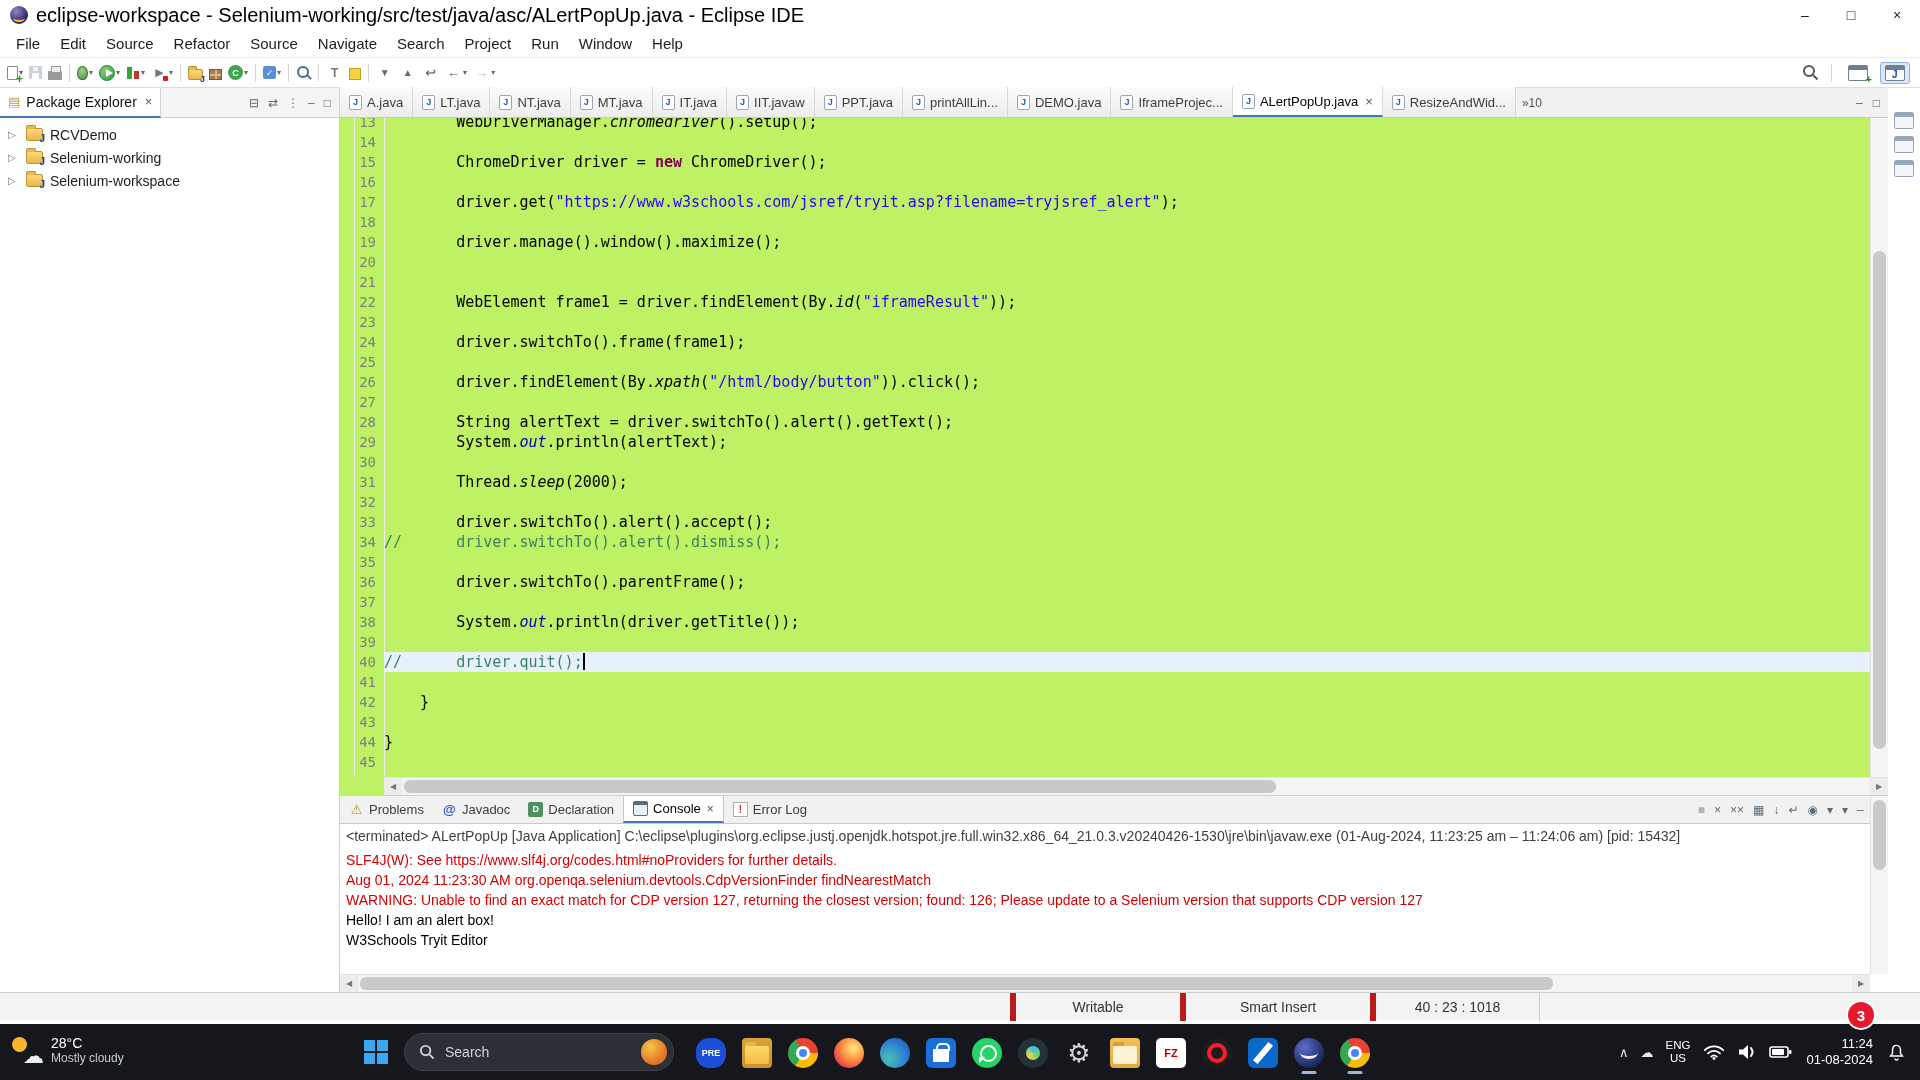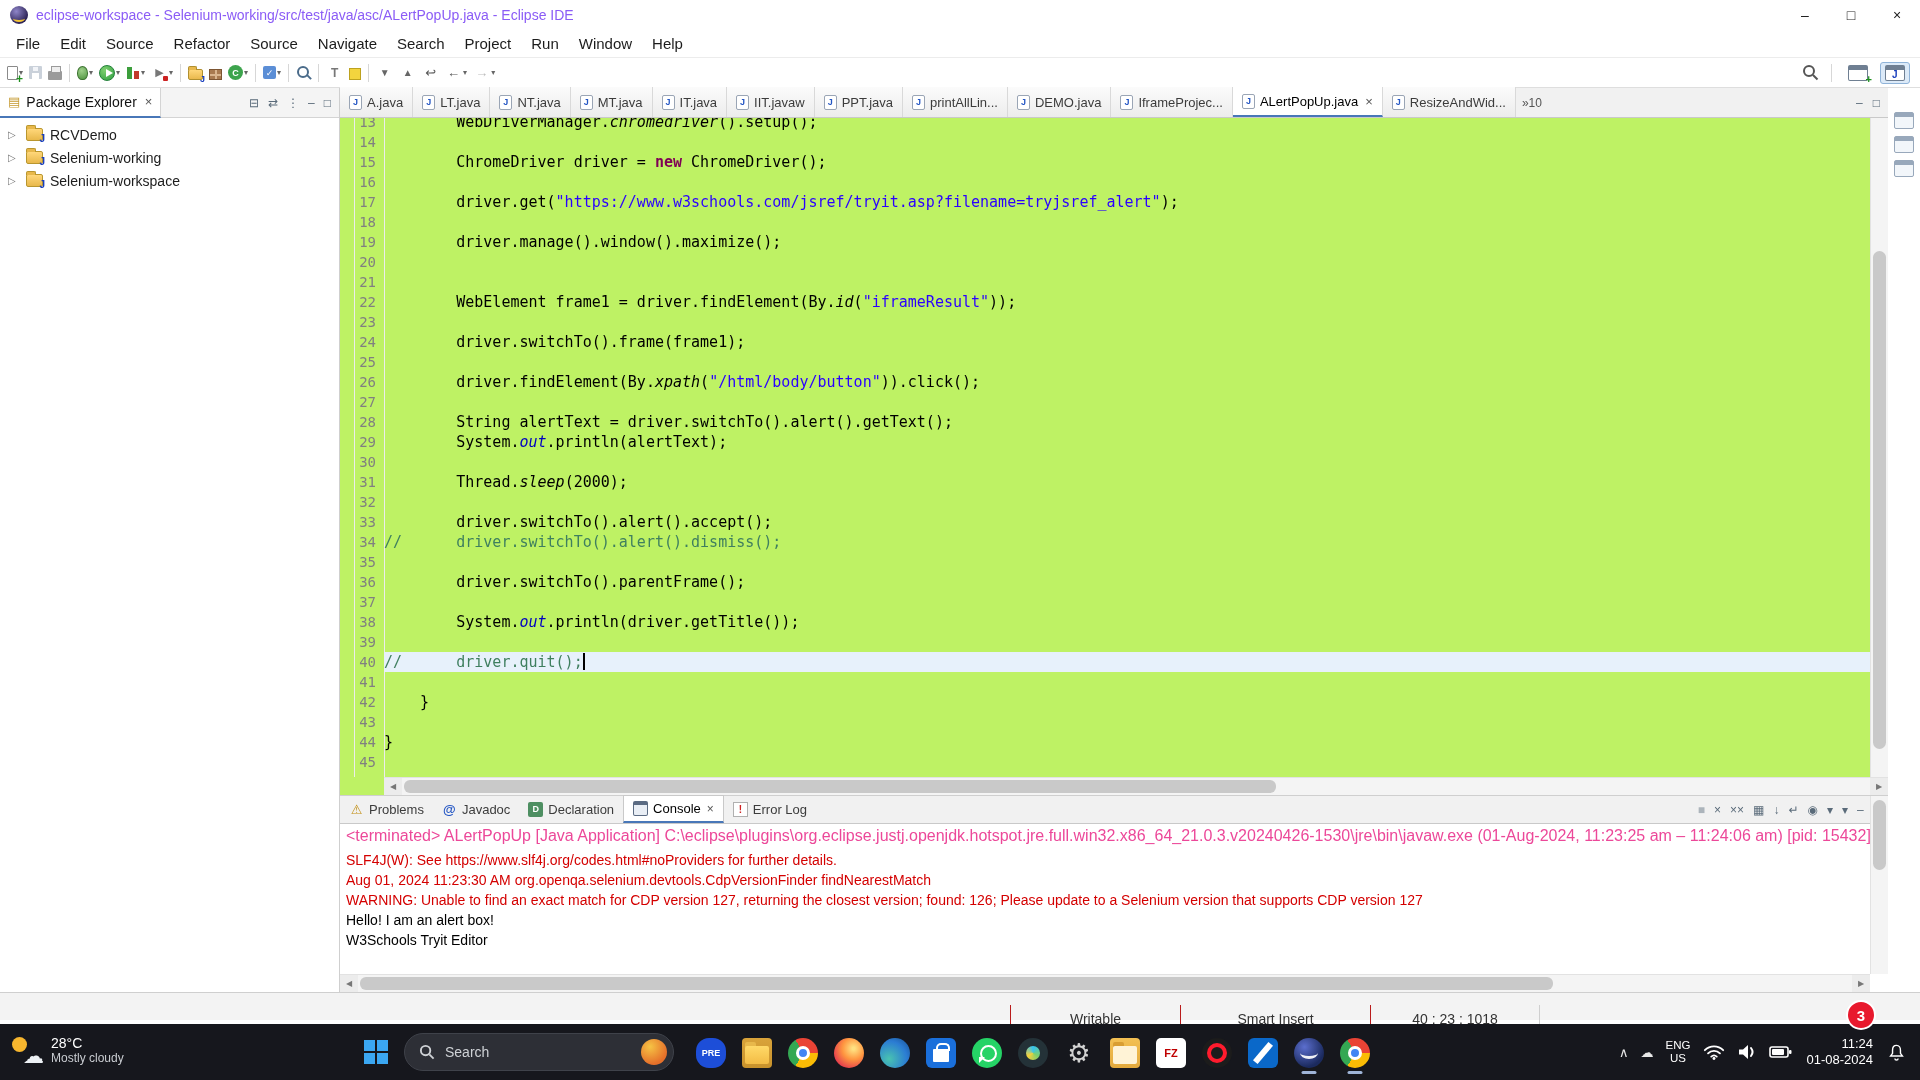--- a/index.html
+++ b/index.html
@@ -9,21 +9,21 @@
 
 
 #eclipse{position:absolute;left:0;top:0;width:1920px;height:1020px;background:#fff}
 
 
 #titlebar{position:absolute;left:0;top:0;right:0;height:30px;display:flex;align-items:center;background:#fff}
 .app-ico{width:18px;height:18px;border-radius:50%;margin:0 8px 0 10px;
   background:radial-gradient(circle at 35% 30%,#8f86c9,#2c2255 72%);position:relative}
 .app-ico::after{content:"";position:absolute;left:3px;top:9px;width:12px;height:5px;border-radius:50%;
   border-bottom:2px solid #f3c537}
-#title-text{font-size:14px;color:#8b5cf6;white-space:nowrap}
+#title-text{font-size:20px;color:#000000;white-space:nowrap}
 .wctrls{margin-left:auto;display:flex;height:30px}
 .wbtn{width:46px;height:30px;display:flex;align-items:center;justify-content:center;font-size:14px;color:#222}
 
 
 #menubar{position:absolute;left:0;top:30px;right:0;height:28px;display:flex;align-items:center;
   padding-left:6px;border-bottom:1px solid #ececec;background:#fff}
 .menu-item{padding:0 10px;font-size:15px;color:#1c1c1c;line-height:27px}
 
 
 #toolbar{position:absolute;left:0;top:58px;right:0;height:30px;display:flex;align-items:center;
@@ -142,38 +142,38 @@
 .ci{width:15px;height:15px;display:inline-flex;align-items:center;justify-content:center;margin-right:5px;font-size:11px}
 .ci-problems{color:#c29016;font-size:13px}
 .ci-javadoc{color:#2456c4;font-weight:bold;font-size:13px}
 .ci-declaration{background:#4e8f62;color:#fff;border-radius:2px;font-size:9px;font-weight:bold}
 .ci-console{background:#e9eef5;border:1px solid #5b6b83;border-top:4px solid #5b6b83;border-radius:2px}
 .ci-errorlog{background:#fff;border:1px solid #b0b0b0;color:#cf2222;font-weight:bold;font-size:10px}
 .vtab-close{margin-left:6px;color:#555;font-size:12px}
 .con-tools{margin-left:auto;display:flex;align-items:center;gap:9px;padding-right:8px;color:#5a6b7a;
   font-size:12px;align-self:center}
 .con-tools .muted{opacity:.45}
-#ctitle{height:24px;line-height:24px;font-size:16px;color:#ec4899;padding-left:6px;white-space:nowrap;overflow:hidden}
+#ctitle{height:24px;line-height:24px;font-size:14px;color:#404040;padding-left:6px;white-space:nowrap;overflow:hidden}
 #cbody{position:absolute;left:0;right:18px;top:52px;bottom:18px;padding:2px 0 0 6px;overflow:hidden}
 .con-line{height:20px;line-height:20px;white-space:pre;font-family:Liberation Sans, sans-serif;font-size:14px}
 .cl-err{color:#d40000}.cl-out{color:#000}
 #con-vscroll{bottom:18px}
 #con-vthumb{top:4px;height:70px}
 #con-hscroll{left:0;right:18px}
 #con-hthumb{left:20px;width:78%}
 
 
 #rightstrip{position:absolute;right:3px;top:112px;width:26px;display:flex;flex-direction:column;align-items:center}
 .rs-ic{width:20px;height:17px;border:1px solid #98a8bb;background:#f2f6fa;border-radius:2px;margin-bottom:7px;position:relative}
 .rs-ic::before{content:"";position:absolute;left:0;right:0;top:0;height:4px;background:#98a8bb}
 
 
 #statusbar{position:absolute;left:0;top:992px;right:0;height:28px;background:#f3f3f3;border-top:1px solid #cfcfcf}
-.sb-cell{position:absolute;top:12px;height:28px;display:flex;align-items:center;justify-content:center;
-  font-size:14px;color:#333;border-left:1px solid #b91c1c}
+.sb-cell{position:absolute;top:0;height:28px;display:flex;align-items:center;justify-content:center;
+  font-size:14px;color:#333;border-left:6px solid #b91c1c}
 #sb-writable{left:1010px;width:170px}
 #sb-mode{left:1180px;width:190px}
 #sb-pos{left:1370px;width:170px;border-right:1px solid #cfcfcf}
 
 
 #taskbar{position:absolute;left:0;top:1024px;right:0;height:56px;background:#16171d}
 .weather{position:absolute;left:10px;top:8px;display:flex;align-items:center;gap:7px}
 .wicon{position:relative;width:34px;height:36px}
 .wicon::before{content:"";position:absolute;left:2px;top:5px;width:15px;height:15px;border-radius:50%;background:#f7b62e}
 .wicon::after{content:"☁";position:absolute;right:0;bottom:0;font-size:21px;color:#edf1f5}

